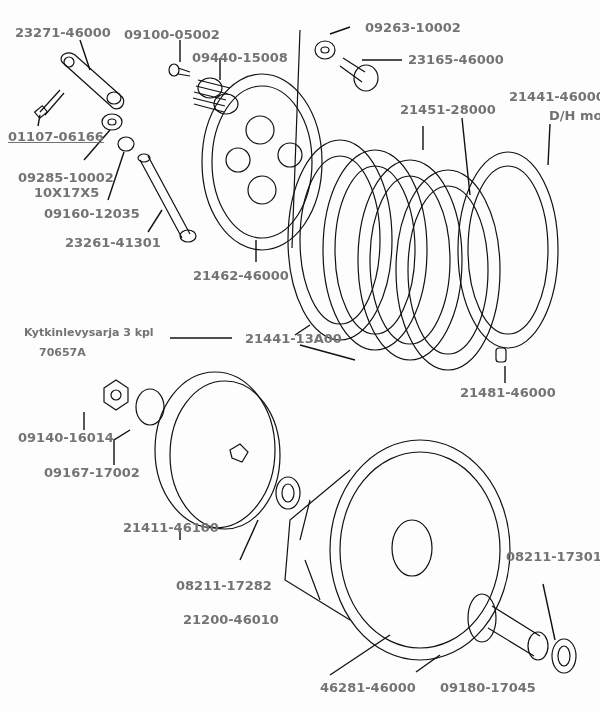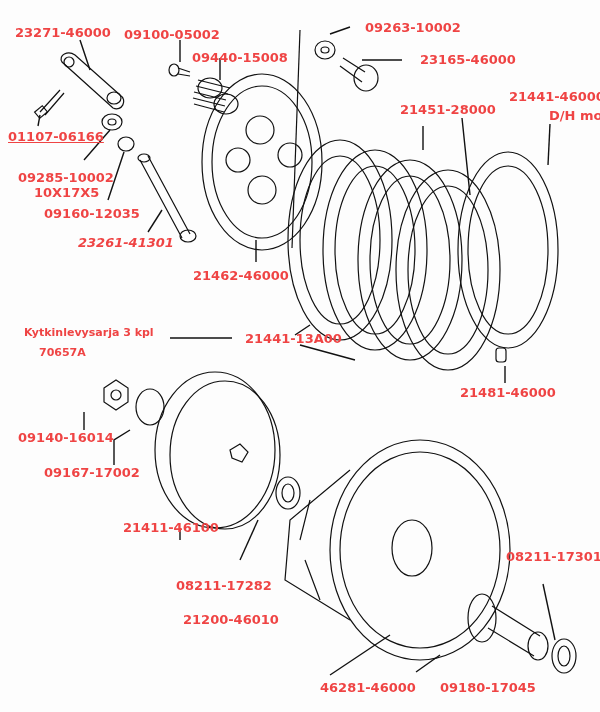--- a/index.html
+++ b/index.html
@@ -1,17 +1,17 @@
 <!DOCTYPE html>
 <html><head>
 <meta charset="utf-8">
 <style>
   html,body{margin:0;padding:0;background:#fdfdfd;}
   body{width:600px;height:712px;position:relative;overflow:hidden;font-family:"DejaVu Sans",sans-serif;}
-  .lbl{position:absolute;font-weight:bold;font-size:13px;color:#ef4444;white-space:nowrap;line-height:15px;}
+  .lbl{position:absolute;font-weight:bold;font-size:13px;color:#737373;white-space:nowrap;line-height:15px;}
   .lbl.sm{font-size:11px;}
   svg.art{position:absolute;left:0;top:0;}
   svg.art *{fill:none;stroke:#111;stroke-width:1.2;}
   svg.art .lead{stroke-width:1.4;}
 </style>
 </head>
 <body>
 
 <svg class="art" width="600" height="712" viewBox="0 0 600 712">
 
@@ -134,29 +134,29 @@
     <path class="lead" d="M330 675 L390 635"></path>
     <path class="lead" d="M416 672 L440 655"></path>
     <path class="lead" d="M543 584 L555 640"></path>
   </g>
 </svg>
 
 <div class="lbl" style="left:15px;top:25px;">23271-46000</div>
 <div class="lbl" style="left:124px;top:27px;">09100-05002</div>
 <div class="lbl" style="left:192px;top:50px;">09440-15008</div>
 <div class="lbl" style="left:365px;top:20px;">09263-10002</div>
-<div class="lbl" style="left:420px;top:52px;text-align:right;">23165-46000</div>
+<div class="lbl" style="left:408px;top:52px;text-align:right;">23165-46000</div>
 <div class="lbl" style="left:8px;top:129px;text-decoration:underline;">01107-06166</div>
 <div class="lbl" style="left:509px;top:89px;">21441-46000</div>
 <div class="lbl" style="left:513px;top:108px;margin-left:36px;">D/H model</div>
 <div class="lbl" style="left:400px;top:102px;">21451-28000</div>
 <div class="lbl" style="left:18px;top:170px;">09285-10002</div>
 <div class="lbl" style="left:34px;top:185px;text-align:center;">10X17X5</div>
 <div class="lbl" style="left:44px;top:206px;">09160-12035</div>
-<div class="lbl" style="left:78px;top:235px;font-style:italic;">23261-41301</div>
+<div class="lbl" style="left:65px;top:235px;">23261-41301</div>
 <div class="lbl" style="left:193px;top:268px;">21462-46000</div>
 <div class="lbl sm" style="left:24px;top:325px;">Kytkinlevysarja 3 kpl</div>
 <div class="lbl sm" style="left:39px;top:345px;">70657A</div>
 <div class="lbl" style="left:245px;top:331px;">21441-13A00</div>
 <div class="lbl" style="left:460px;top:385px;">21481-46000</div>
 <div class="lbl" style="left:18px;top:430px;">09140-16014</div>
 <div class="lbl" style="left:44px;top:465px;">09167-17002</div>
 <div class="lbl" style="left:123px;top:520px;">21411-46100</div>
 <div class="lbl" style="left:176px;top:578px;">08211-17282</div>
 <div class="lbl" style="left:506px;top:549px;">08211-17301</div>

